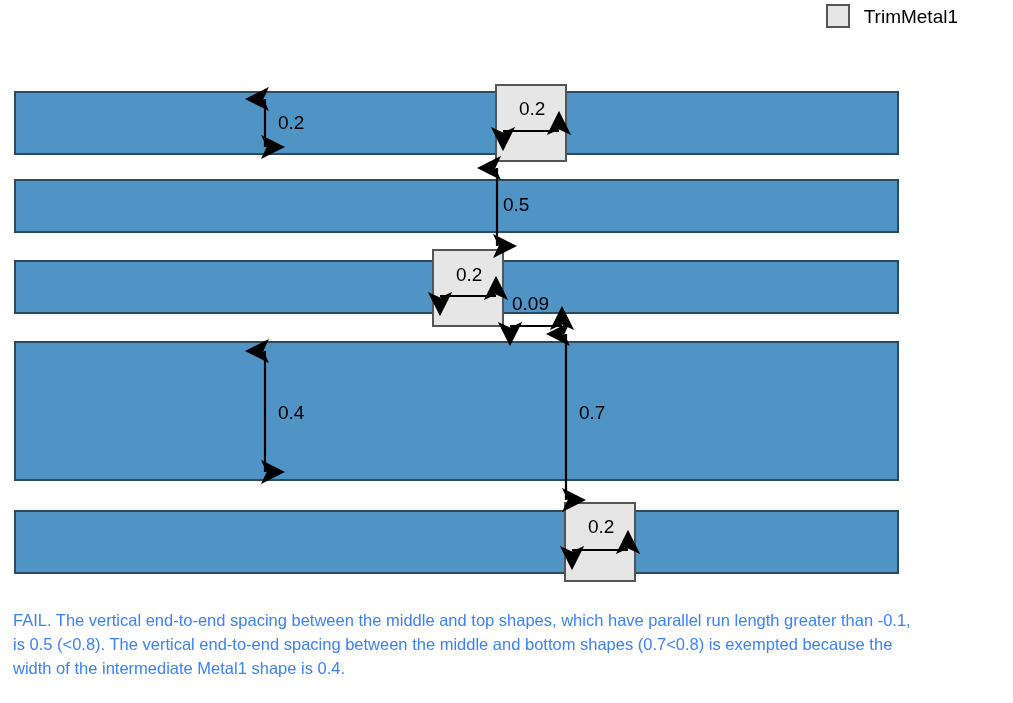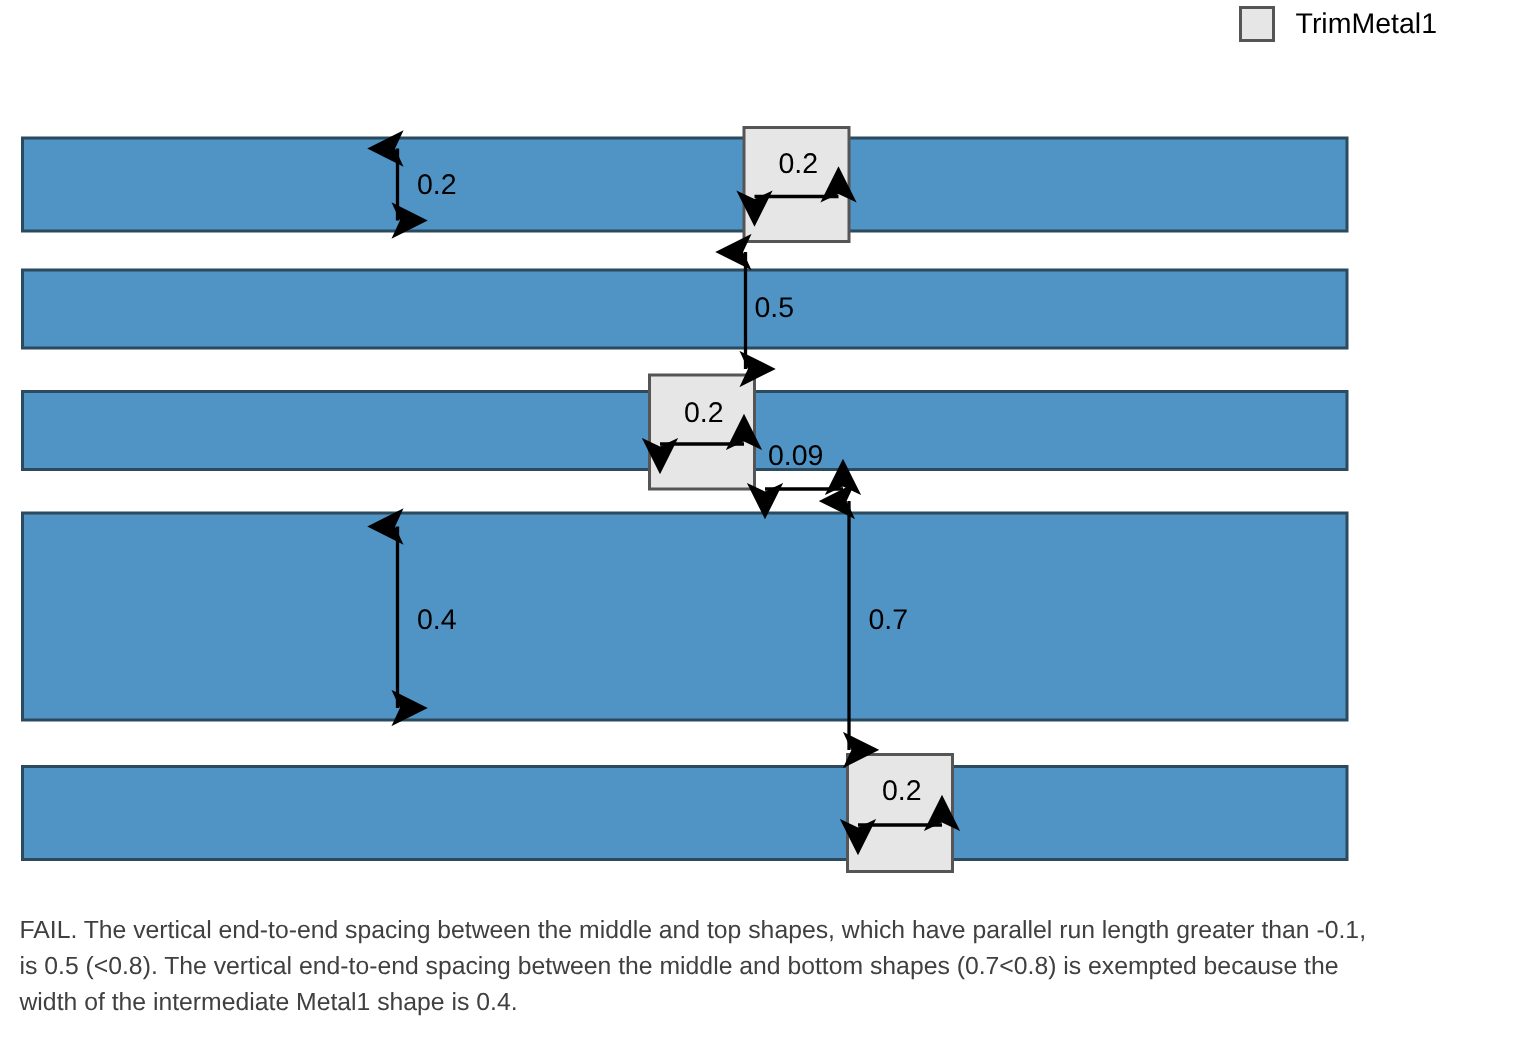--- a/index.html
+++ b/index.html
@@ -60,21 +60,21 @@
   }
 
   
   .caption {
     position: absolute;
     left: 13px;
     top: 608px;
     width: 900px;
     font-size: 16.5px;
     line-height: 24px;
-    color: #404040;
+    color: #3b82f6;
   }
 
   
   .dim-text {
     font-family: "Liberation Sans", sans-serif;
     font-size: 19px;
     fill: #000000;
   }
 </style>
 </head>

